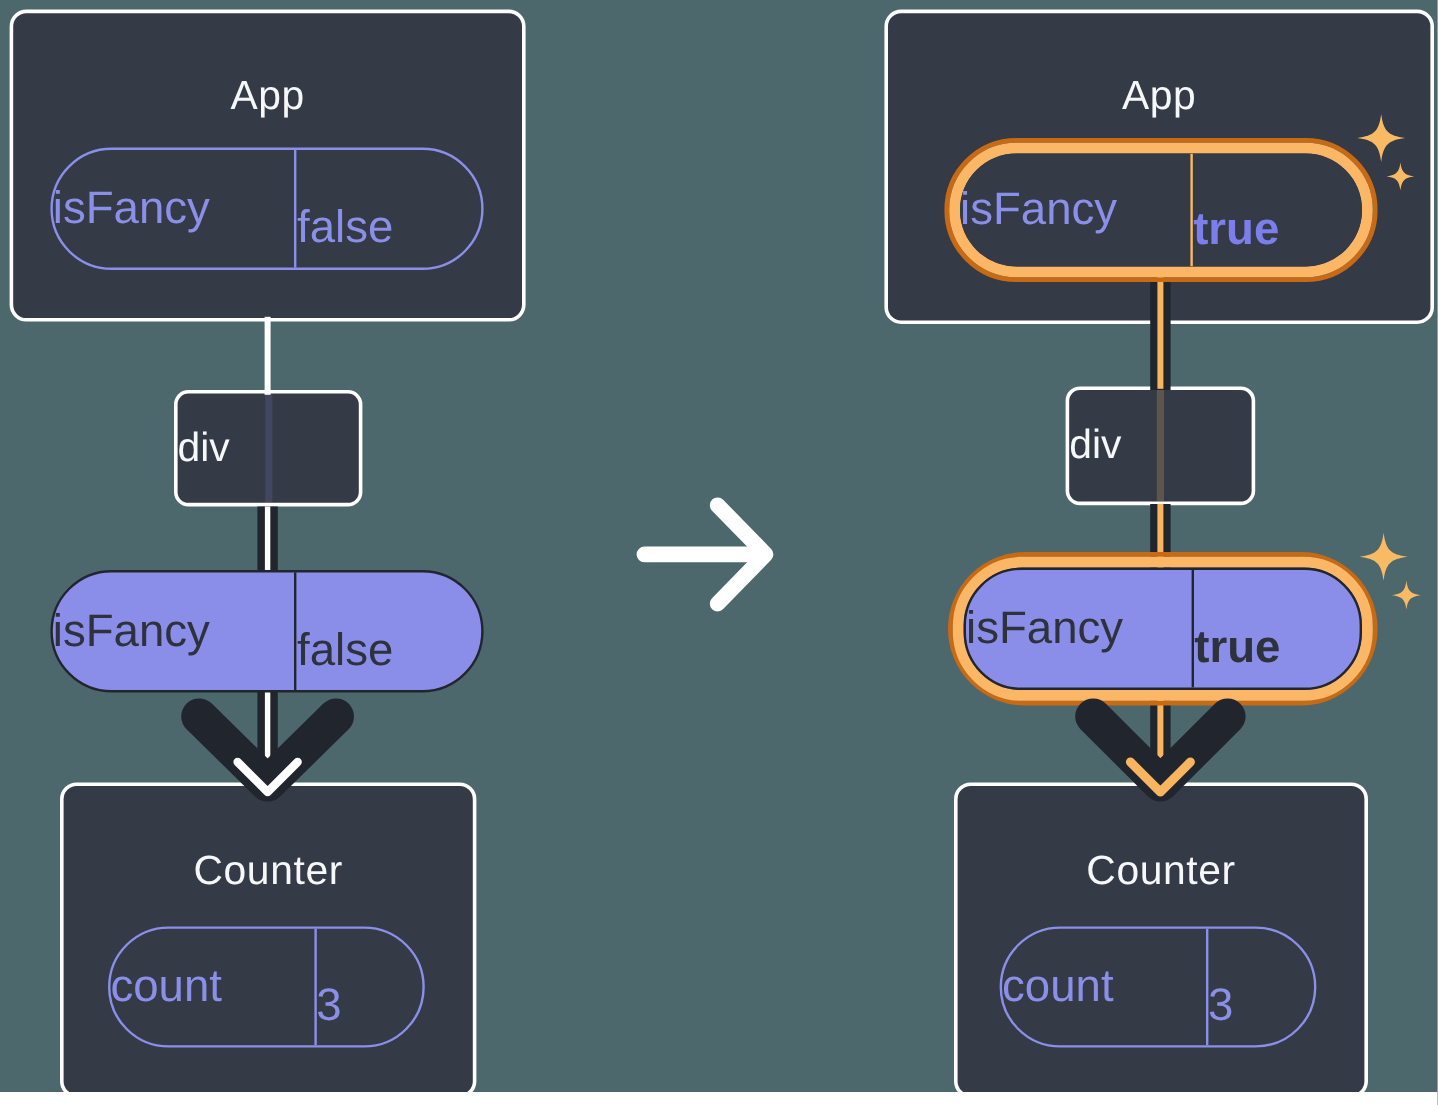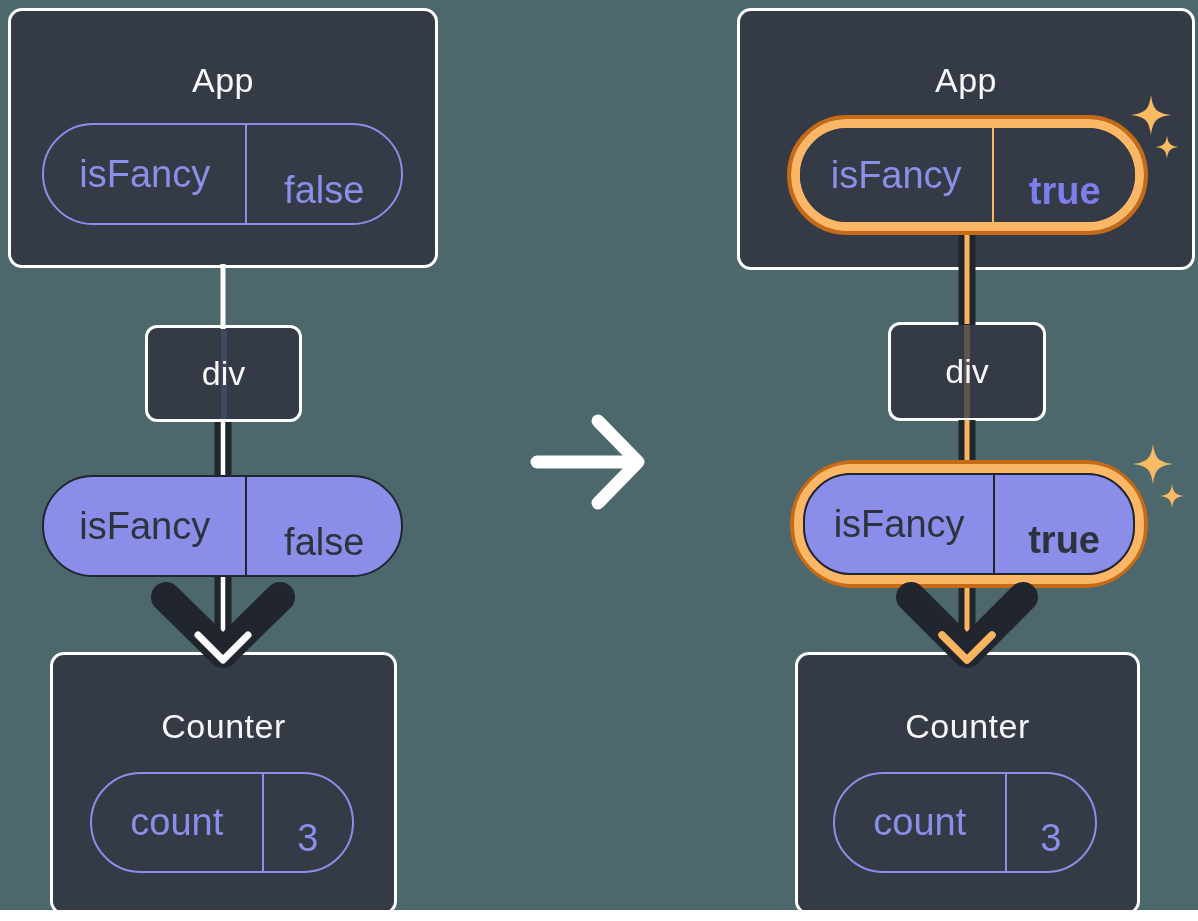--- a/index.html
+++ b/index.html
@@ -25,30 +25,30 @@
   #svg-lines{z-index:2;}
   #svg-top{z-index:4;}
   .box{
     position:absolute;background:var(--card);border:3.5px solid var(--white);
     border-radius:14px;box-sizing:border-box;z-index:1;
   }
   .box-title{
     position:absolute;left:0;right:0;text-align:center;color:#F6F7F9;
     font-size:34px;font-weight:500;letter-spacing:.5px;
   }
-  .div-box{display:flex;align-items:center;justify-content:center;border-radius:12px;}
+  .div-box{display:flex;align-items:center;border-radius:12px;}
   .div-label{color:#F6F7F9;font-size:34px;font-weight:500;position:relative;z-index:2;}
   .pass-line{position:absolute;top:0;bottom:0;left:50%;width:6px;margin-left:-3px;z-index:1;}
   .pill{
     position:absolute;display:flex;box-sizing:border-box;z-index:3;
     border-radius:60px;
   }
   .pill-outline{border:2px solid var(--purple);}
   .pill-solid{background:var(--purple-fill);border:2.5px solid var(--dark-flow);}
-  .cell{display:flex;align-items:center;justify-content:center;font-size:38px;box-sizing:border-box;}
+  .cell{display:flex;align-items:center;justify-content:flex-start;font-size:38px;box-sizing:border-box;}
   .cell-name{flex:0 0 57%;}
   .cell-value{flex:1 1 auto;margin-top:32px;}
   .state-split .cell-name{flex-basis:66%;}
   .div-purple{border-right:2px solid var(--purple);}
   .div-dark{border-right:2.5px solid var(--dark-flow);}
   .div-orange{border-right:2px solid var(--orange-ring-light);}
   .txt-purple{color:var(--purple);}
   .txt-dark{color:var(--dark-text);}
   .bold{font-weight:700;}
   .txt-true-purple{color:var(--purple-bold);font-weight:700;}

